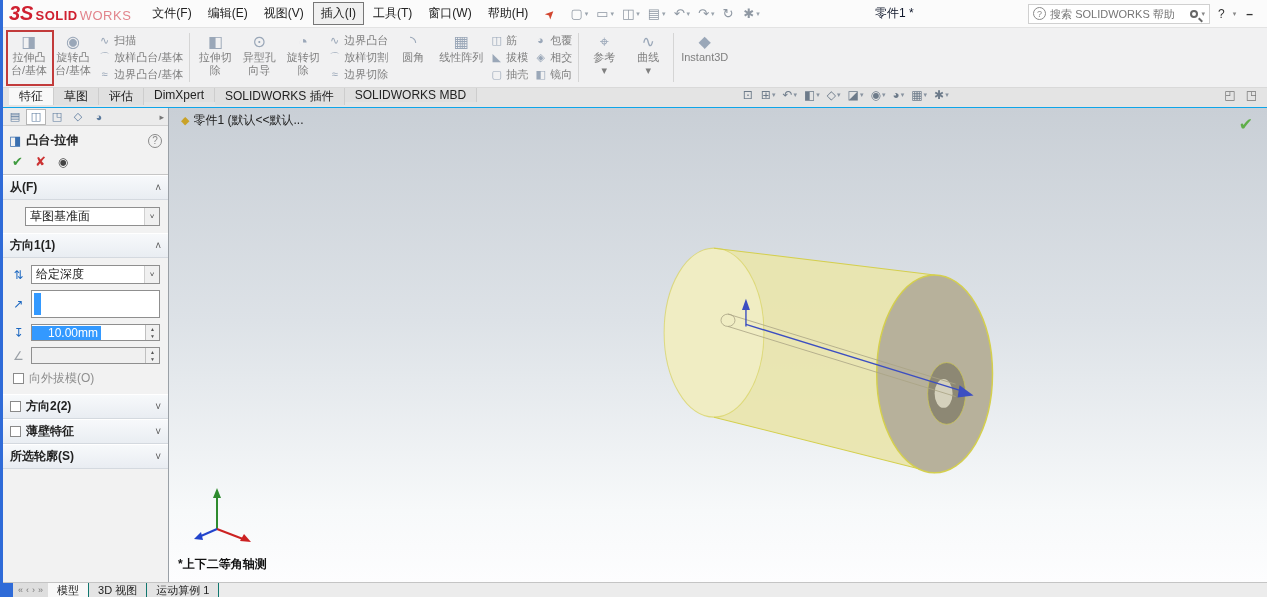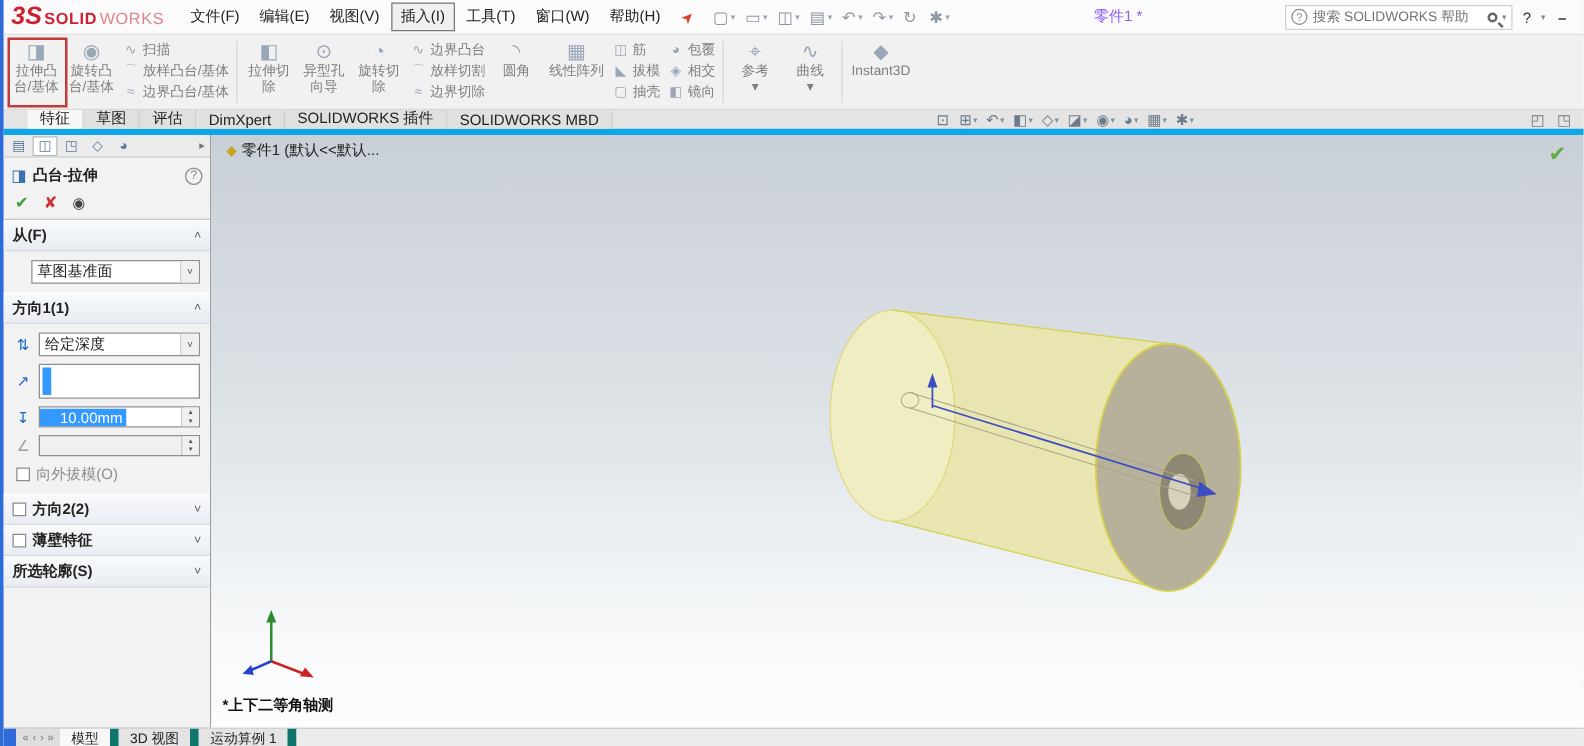--- a/index.html
+++ b/index.html
@@ -14,21 +14,21 @@
   .logo { display:flex; align-items:baseline; gap:2px; margin-right:12px; white-space:nowrap; }
   .logo-mark { color:var(--logo-red); font-weight:bold; font-style:italic; font-size:20px; }
   .logo-solid { color:var(--logo-red); font-weight:bold; font-size:13px; letter-spacing:.5px; }
   .logo-works { color:#e2848c; font-size:13px; letter-spacing:.5px; }
   .menu { padding:2px 7px; white-space:nowrap; cursor:default; }
   .menu.active { border:1px solid #777; background:#f0f0f0; }
   .pin { color:#d2452f; font-size:12px; margin:0 8px; transform:rotate(-45deg); }
   .qgroup { display:flex; align-items:center; }
   .qicon { color:#8f98a3; font-size:13px; padding:0 2px 0 5px; }
   .qdd { color:#9aa3ad; font-size:7px; margin-right:1px; }
-  .doc-title { flex:1; text-align:center; color:#8b5cf6; white-space:nowrap; }
+  .doc-title { flex:1; text-align:center; color:#0f172a; white-space:nowrap; }
   .search { width:182px; height:20px; border:1px solid #d0d0d0; background:#fff;
     display:flex; align-items:center; gap:4px; padding:0 4px; }
   .search-q { width:13px; height:13px; flex:0 0 13px; border-radius:50%; border:1px solid #8a8a8a;
     color:#8a8a8a; font-size:9px; display:flex; align-items:center; justify-content:center; }
   .search input { border:none; outline:none; flex:1; min-width:0; font-size:11px; color:#777;
     font-family:inherit; background:transparent; }
   .mag { width:8px; height:8px; border:2px solid #666; border-radius:50%; position:relative; flex:0 0 8px; }
   .mag::after { content:""; position:absolute; width:5px; height:2px; background:#666;
     transform:rotate(45deg); left:6px; top:7px; }
   .sdd,.wdd { color:#888; font-size:7px; }
@@ -43,22 +43,22 @@
   .ricon { font-size:16px; line-height:19px; color:#9aa7b8; }
   .rl { font-size:11px; line-height:13px; white-space:nowrap; }
   .rstack { display:flex; flex-direction:column; justify-content:flex-start; padding:3px 3px; gap:1px; color:#7f7f7f; }
   .srow { display:flex; align-items:center; gap:3px; font-size:11px; line-height:16px; white-space:nowrap; }
   .sicon { font-size:11px; color:#9aa7b8; width:13px; text-align:center; }
   .rsep { width:1px; background:#d5d5d5; margin:4px 3px; }
   .highlight-box { position:absolute; left:3px; top:2px; width:48px; height:56px;
     border:2px solid var(--annotation-red); pointer-events:none; }
 
   
-  .tabrow { height:20px; flex:0 0 20px; background:#e4e4e4; border-bottom:5px solid #0ea5e9;
-    display:flex; align-items:flex-end; padding-left:19px; }
+  .tabrow { height:20px; flex:0 0 20px; background:#e4e4e4; border-bottom:1px solid #0ea5e9;
+    display:flex; align-items:flex-start; padding-left:6px; }
   .tab { display:flex; align-items:center; padding:0 10px; border-right:1px solid #cdcdcd;
     background:#e0e0e0; white-space:nowrap; cursor:default; }
   .tab.active { background:#f8f8f8; }
   .sp { flex:1; }
   .hud { display:flex; align-items:center; gap:7px; color:#6d7b8a; font-size:12px; }
   .hicon { display:flex; align-items:center; cursor:default; }
   .hicon i { font-style:normal; }
   .hdd { font-weight:normal; font-size:7px; color:#8893a0; margin-left:1px; }
   .pane-toggles { display:flex; align-items:center; gap:10px; padding:0 10px; color:#777; }
 
@@ -126,21 +126,21 @@
   .m-arrow { stroke:#3c4ec1; stroke-width:1.4; }
   .m-arrowhead { fill:#3c4ec1; }
   .triad { position:absolute; left:18px; bottom:38px; width:70px; height:60px; }
   .orient-label { position:absolute; left:9px; bottom:9px; font-weight:bold; color:#111; }
 
   
   .sheetbar { height:15px; flex:0 0 15px; background:#ececec; border-top:1px solid #c4c4c4;
     display:flex; align-items:stretch; font-size:11px; }
   .corner-block { width:10px; flex:0 0 10px; background:var(--window-border-blue); }
   .nav { display:flex; align-items:center; color:#777; font-size:9px; gap:3px; padding:0 5px; background:#dedede; }
-  .stab { display:flex; align-items:center; padding:0 9px; border-right:7px solid #0f766e;
+  .stab { display:flex; align-items:center; padding:0 9px; border-right:1px solid #0f766e;
     background:#e4e4e4; white-space:nowrap; cursor:default; }
   .stab.active { background:#f8f8f8; }
 
   
   .statusbar { height:14px; flex:0 0 14px; background:linear-gradient(#f2f2f2,#e4e4e4);
     display:flex; align-items:center; font-size:11px; color:#444; padding:0 8px; gap:16px; }
   .status-msg { flex:1; white-space:nowrap; }
   .status-edit { color:#333; white-space:nowrap; }
   .watermark { color:#a5a5a5; white-space:nowrap; padding-right:12px; }
 </style>

